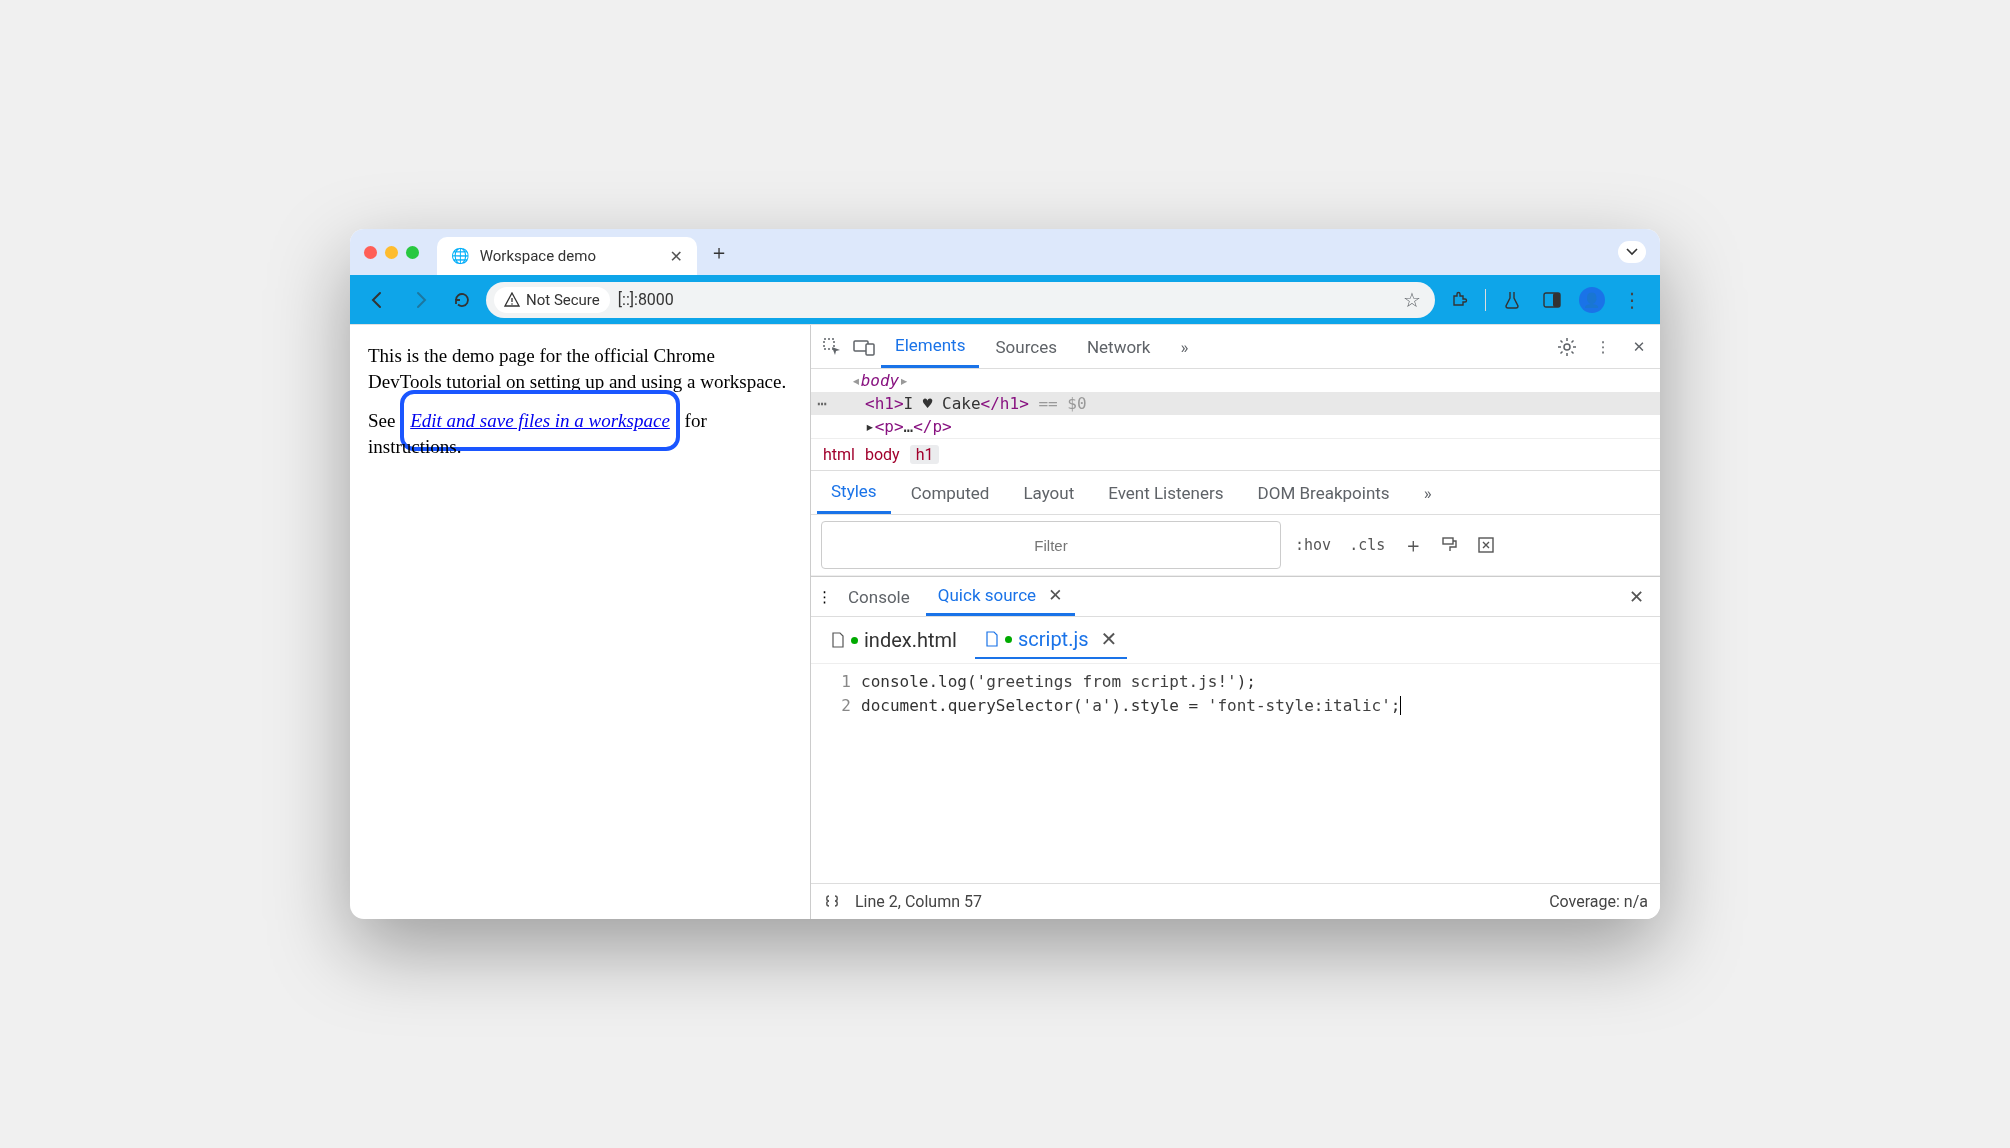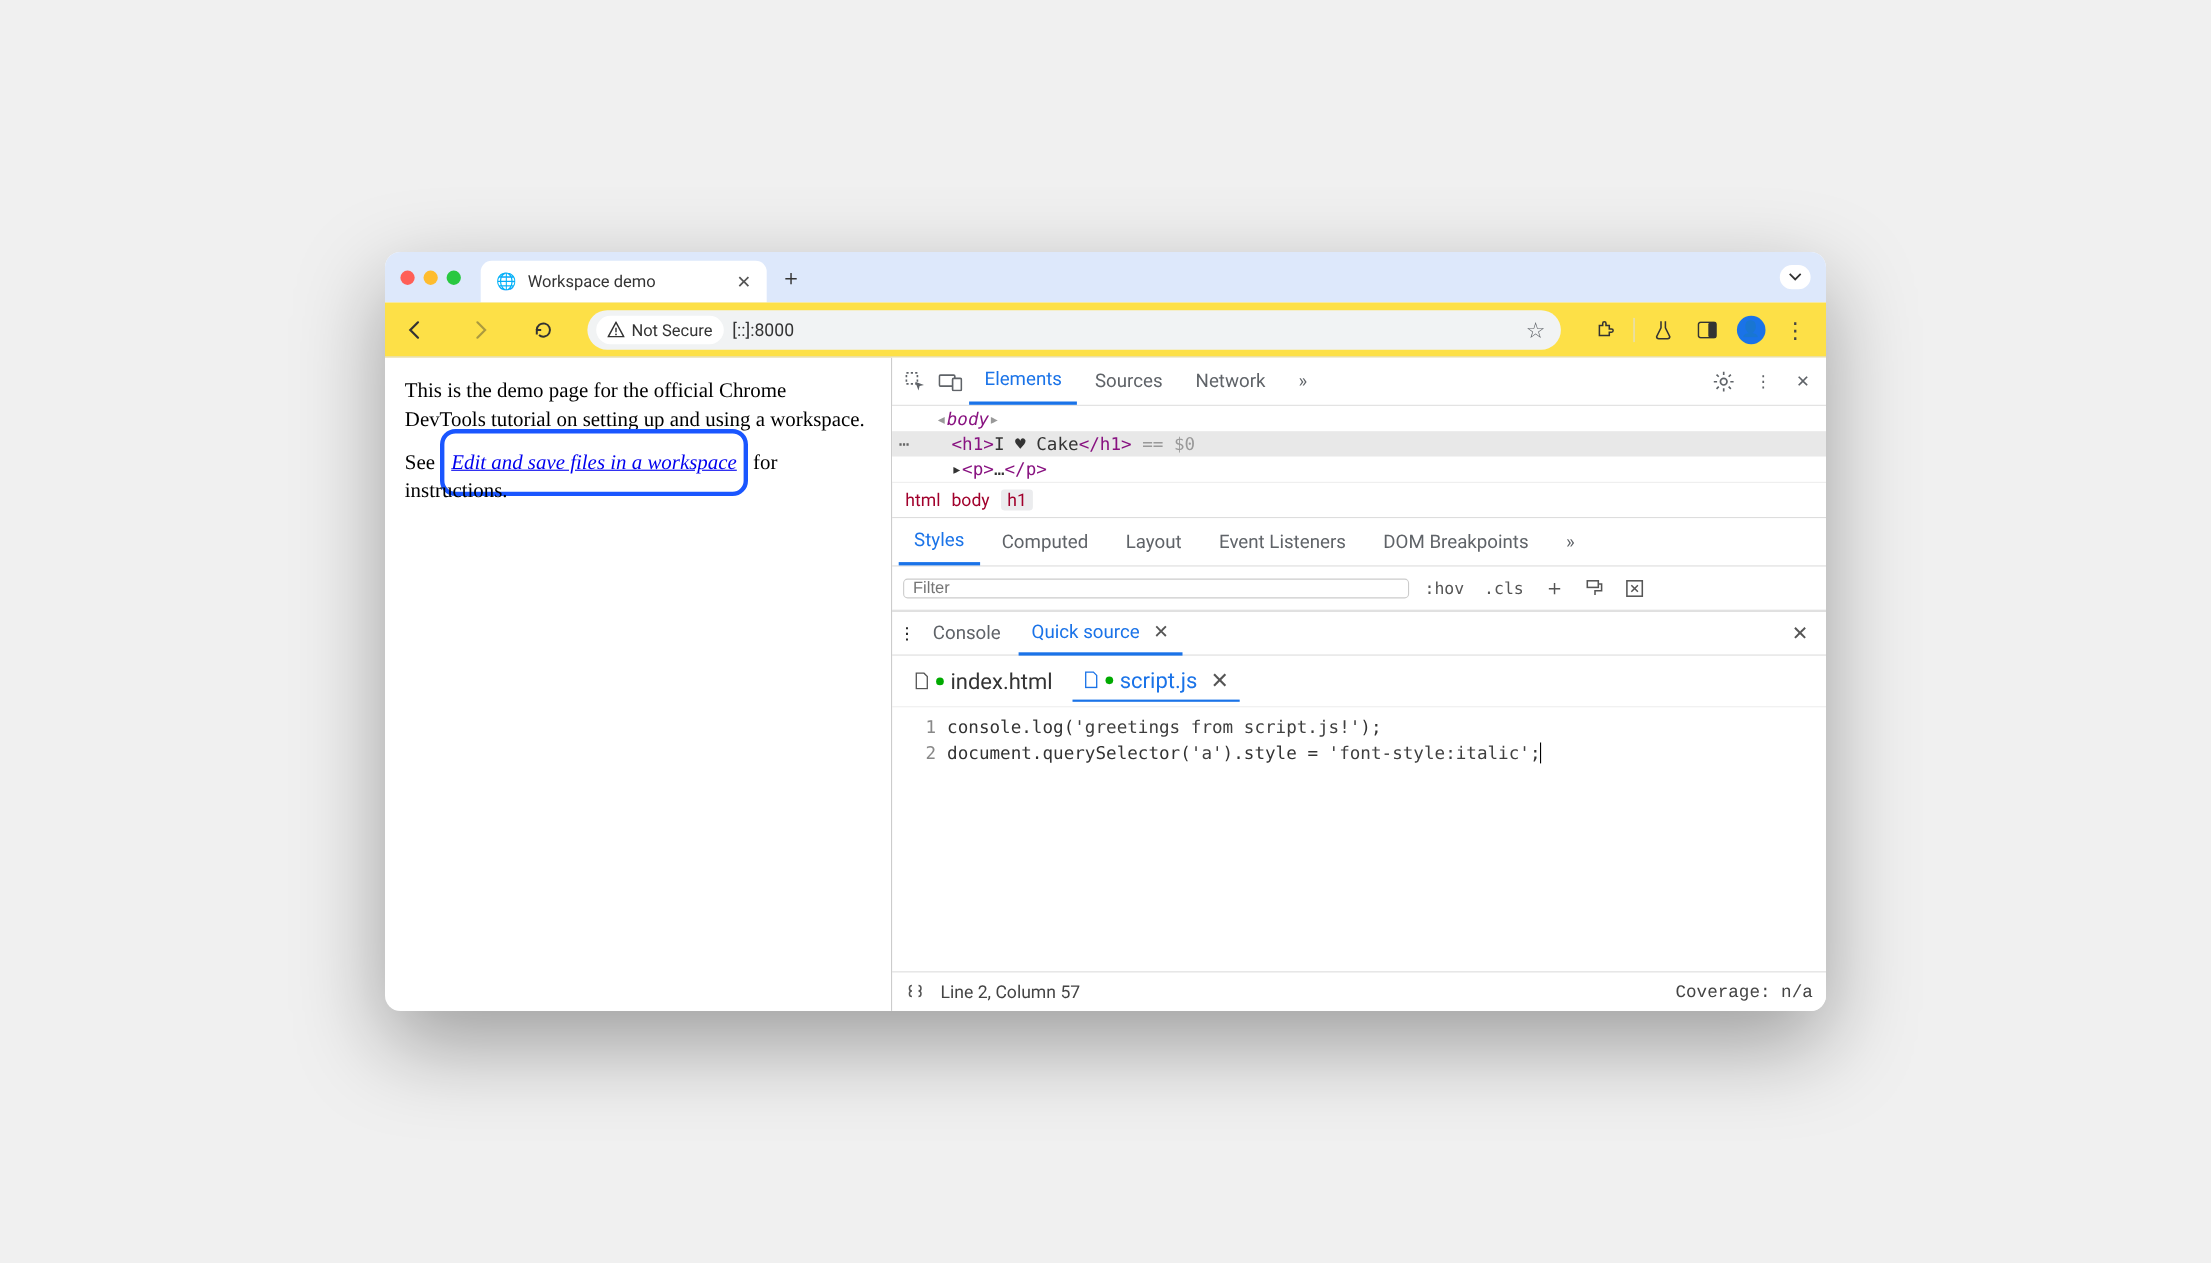--- a/index.html
+++ b/index.html
@@ -49,25 +49,25 @@
     color: #333;
   }
   .tab .globe { color: #5f6368; }
   .tab .close { margin-left: auto; color: #555; font-size: 16px; }
   .newtab { width: 28px; height: 28px; display:flex; align-items:center; justify-content:center; color:#333; font-size:20px; }
   .tabs-trail { margin-left: auto; width:28px; height:22px; background:#fff; border-radius:11px; display:flex; align-items:center; justify-content:center; color:#333; }
 
   
   .toolbar {
     height: 50px;
-    background: #fde047;
+    background: #0ea5e9;
     display: flex;
     align-items: center;
     padding: 0 10px;
-    gap: 22px;
+    gap: 6px;
     border-bottom: 1px solid #e0e0e0;
   }
   .tb-btn { width: 36px; height: 36px; display:flex; align-items:center; justify-content:center; color:#444; border-radius:50%; font-size:20px; }
   .omnibox {
     flex: 1;
     height: 36px;
     background: #f1f3f4;
     border-radius: 18px;
     display: flex;
     align-items: center;
@@ -138,38 +138,38 @@
   .dom-line.sel::before { content:"⋯"; position:absolute; left:6px; color:#666; }
   .tag { color:#881280; }
   .eqsel { color:#999; }
   .crumbs { display:flex; gap:10px; padding:6px 12px; font-size:16px; border-top:1px solid #eee; border-bottom:1px solid #ddd; color:#a1002c;text-align:center;}
   .crumbs .crumb { color:#a1002c; }
   .crumbs .crumb.active { background:#ebecee; padding:0 6px; border-radius:3px; }
 
   .styles-tabbar { display:flex; align-items:center; border-bottom:1px solid #ddd; gap:6px; padding:0 6px; }
   .styles-tabbar .dt-tab { font-size:17px; }
   .styles-toolbar { display:flex; align-items:center; padding:6px 10px; gap:10px; border-bottom:1px solid #eee;}
-  .filter-input { flex:0 0 460px; height:18px; border:1px solid #ccc; border-radius:4px; padding:0 8px; font-size:15px; color:#777;}
+  .filter-input { flex:0 0 460px; height:48px; border:1px solid #ccc; border-radius:4px; padding:0 8px; font-size:15px; color:#777;text-align:center;}
   .styles-toolbar .tool { font-family:Menlo,monospace; font-size:15px; color:#555; padding:0 4px;}
 
   .drawer { border-top:1px solid #ccc; display:flex; flex-direction:column; flex:1;}
   .drawer-tabbar { display:flex; align-items:center; padding:0 6px; border-bottom:1px solid #ddd; height:40px; gap:4px;}
   .drawer-tabbar .dt-tab { font-size:17px; padding:8px 12px; }
   .drawer-tabbar .close-drawer { margin-left:auto; padding:0 10px; color:#555; font-size:18px;}
   .file-tabs { display:flex; align-items:center; padding:4px 10px; gap:8px; border-bottom:1px solid #eee;}
   .file-tab { display:flex; align-items:center; gap:6px; padding:6px 10px; font-size:20px; color:#333;}
   .file-tab.active { border-bottom:2px solid #1a73e8; color:#1a73e8;}
   .greendot { width:7px;height:7px;background:#0a0;border-radius:50%; display:inline-block;}
   .code-area { display:flex; font-family:Menlo,Consolas,monospace; font-size:16px; flex:1; overflow:auto;}
   .gutter { width:50px; text-align:right; color:#888; padding:6px 10px 6px 0; line-height:1.5;}
   .code { padding:6px 0; line-height:1.5; white-space:pre;}
   .js-ident { color:#333; }
   .js-str { color:#404040; }
   .statusbar { height:36px; border-top:1px solid #ddd; display:flex; align-items:center; padding:0 12px; font-size:16px; color:#444; gap:14px;}
-  .statusbar .cov { margin-left:auto;font-family:Liberation Mono, monospace; }
+  .statusbar .cov { margin-left:auto; }
 
   svg { display:block; }
 </style>
 </head>
 <body>
 
 <div class="window">
 
   <div class="titlebar">
     <div class="traffic">

